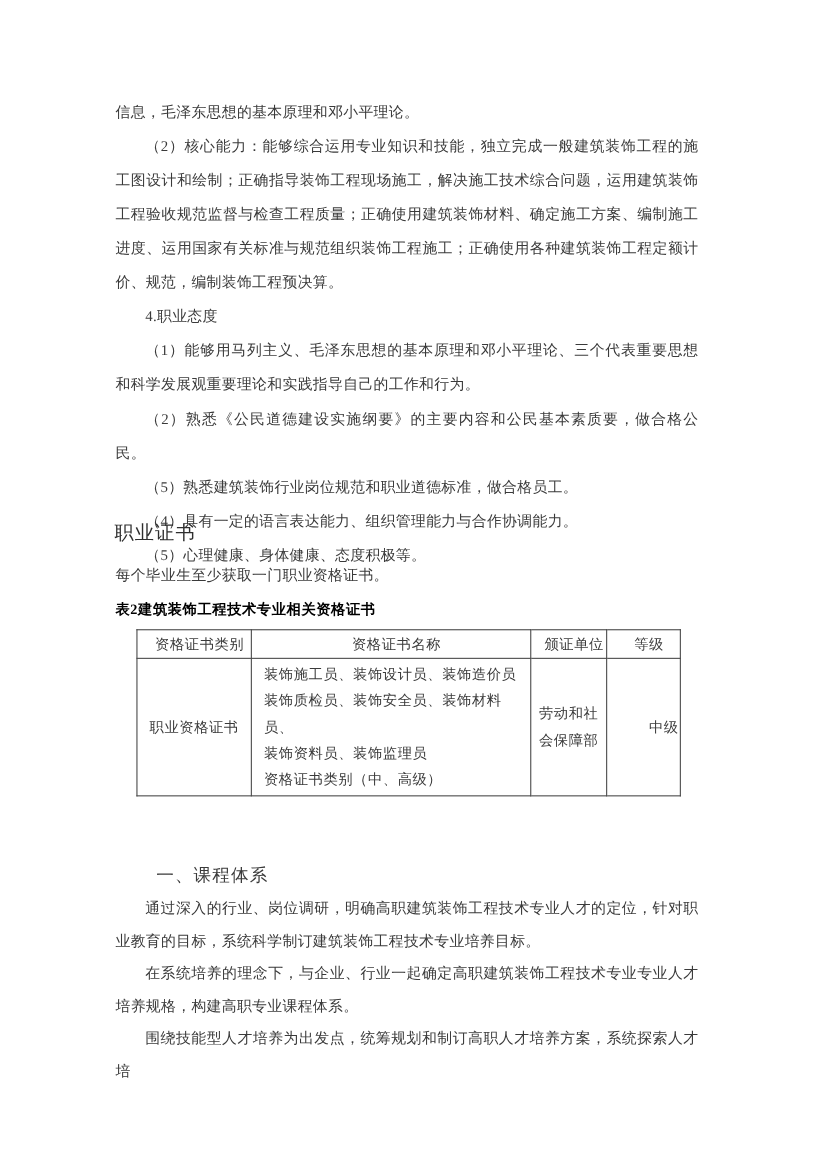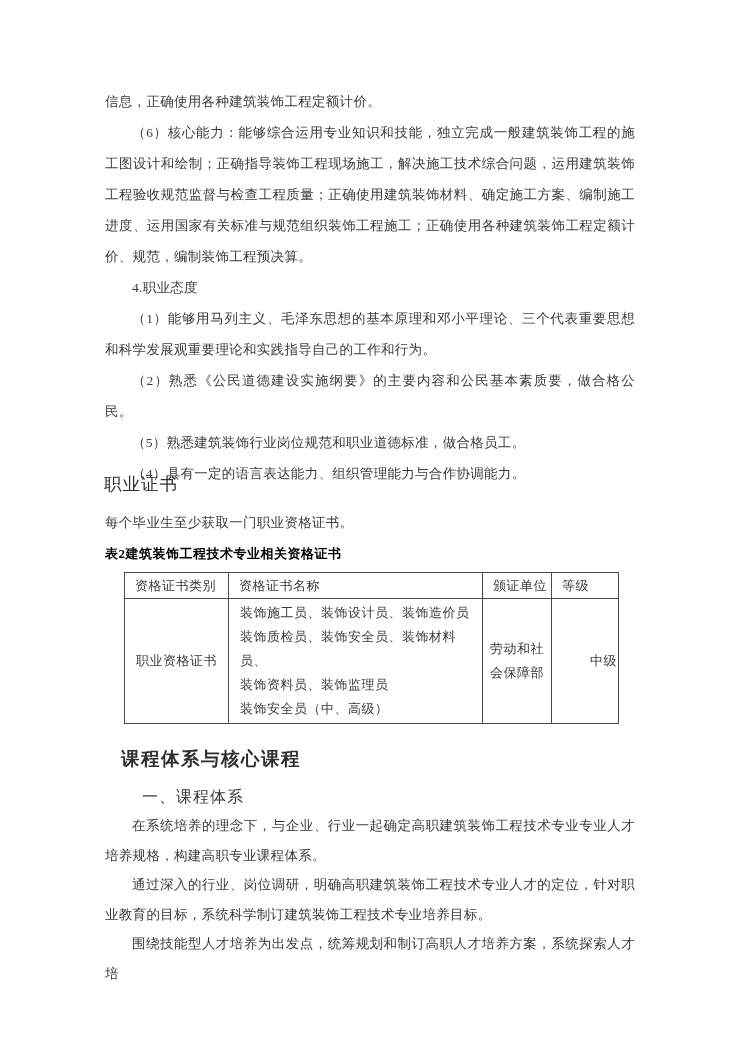--- a/index.html
+++ b/index.html
@@ -34,21 +34,21 @@
   }
   table.cert-table{
     position:absolute;left:124px;top:572px;width:494px;
     border-collapse:collapse;table-layout:fixed;
     font-size:13px;color:#3a3a3a;
   }
   .cert-table th,.cert-table td{
     border:1.2px solid #4a4a4a;font-weight:400;
     vertical-align:middle;letter-spacing:.5px;
   }
-  .cert-table th{height:25px;text-align:left;padding:0 0 0 10px;}
+  .cert-table th{height:25px;text-align:center;padding:0 0 0 10px;}
   .cert-table td{height:97px;}
   td.c-cat{text-align:center;}
   td.c-names{padding:2px 4px 2px 11px;}
   td.c-names div{line-height:24px;}
   td.c-issuer{text-align:center;padding:0 6px;line-height:24px;}
   td.c-level{text-align:right;}
   .h-course{
     position:absolute;left:121px;top:746px;margin:0;
     font-size:18.5px;font-weight:700;line-height:26px;color:#2e2e2e;letter-spacing:1.5px;
   }
@@ -56,27 +56,28 @@
     position:absolute;left:142px;top:786px;
     font-size:16px;line-height:22px;letter-spacing:1px;
   }
 </style>
 </head>
 <body>
 
 <div class="page">
 
   <div class="flow flow-a">
-    <p class="noindent">信息，正确使用各种建筑装饰工程定额计价。</p>
-    <p>（6）核心能力：能够综合运用专业知识和技能，独立完成一般建筑装饰工程的施工图设计和绘制；正确指导装饰工程现场施工，解决施工技术综合问题，运用建筑装饰工程验收规范监督与检查工程质量；正确使用建筑装饰材料、确定施工方案、编制施工进度、运用国家有关标准与规范组织装饰工程施工；正确使用各种建筑装饰工程定额计价、规范，编制装饰工程预决算。</p>
+    <p class="noindent">信息，毛泽东思想的基本原理和邓小平理论。</p>
+    <p>（2）核心能力：能够综合运用专业知识和技能，独立完成一般建筑装饰工程的施工图设计和绘制；正确指导装饰工程现场施工，解决施工技术综合问题，运用建筑装饰工程验收规范监督与检查工程质量；正确使用建筑装饰材料、确定施工方案、编制施工进度、运用国家有关标准与规范组织装饰工程施工；正确使用各种建筑装饰工程定额计价、规范，编制装饰工程预决算。</p>
     <p>4.职业态度</p>
     <p>（1）能够用马列主义、毛泽东思想的基本原理和邓小平理论、三个代表重要思想和科学发展观重要理论和实践指导自己的工作和行为。</p>
     <p>（2）熟悉《公民道德建设实施纲要》的主要内容和公民基本素质要，做合格公民。</p>
     <p>（5）熟悉建筑装饰行业岗位规范和职业道德标准，做合格员工。</p>
     <p>（4）具有一定的语言表达能力、组织管理能力与合作协调能力。</p>
+    <p>（5）心理健康、身体健康、态度积极等。</p>
   </div>
 
   <h1 class="h-cert">职业证书</h1>
 
   <p class="cert-intro">每个毕业生至少获取一门职业资格证书。</p>
 
   <p class="tbl-caption">表2建筑装饰工程技术专业相关资格证书</p>
 
   <table class="cert-table">
     <colgroup>
@@ -91,31 +92,30 @@
       <th>资格证书名称</th>
       <th>颁证单位</th>
       <th>等级</th>
     </tr>
     <tr>
       <td class="c-cat">职业资格证书</td>
       <td class="c-names">
         <div>装饰施工员、装饰设计员、装饰造价员</div>
         <div>装饰质检员、装饰安全员、装饰材料员、</div>
         <div>装饰资料员、装饰监理员</div>
-        <div>装饰安全员（中、高级）</div>
+        <div>资格证书类别（中、高级）</div>
       </td>
       <td class="c-issuer">劳动和社会保障部</td>
       <td class="c-level">中级</td>
     </tr>
   </tbody>
     </table>
 
-  <h1 class="h-course">课程体系与核心课程</h1>
 
   <p class="subhead">一、课程体系</p>
 
   <div class="flow flow-b">
+    <p>通过深入的行业、岗位调研，明确高职建筑装饰工程技术专业人才的定位，针对职业教育的目标，系统科学制订建筑装饰工程技术专业培养目标。</p>
     <p>在系统培养的理念下，与企业、行业一起确定高职建筑装饰工程技术专业专业人才培养规格，构建高职专业课程体系。</p>
-    <p>通过深入的行业、岗位调研，明确高职建筑装饰工程技术专业人才的定位，针对职业教育的目标，系统科学制订建筑装饰工程技术专业培养目标。</p>
     <p>围绕技能型人才培养为出发点，统筹规划和制订高职人才培养方案，系统探索人才培</p>
   </div>
 
 </div>
 
 </body></html>

